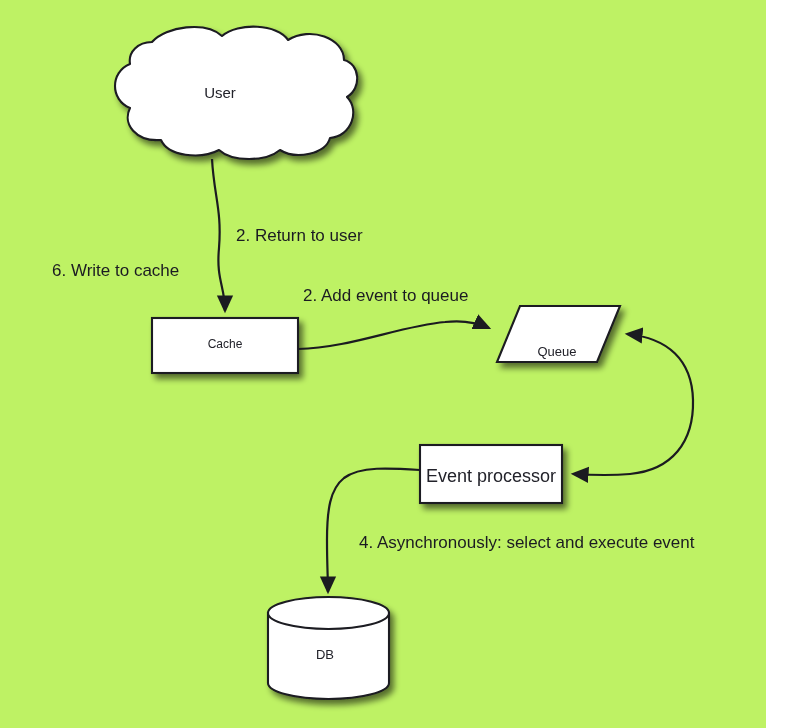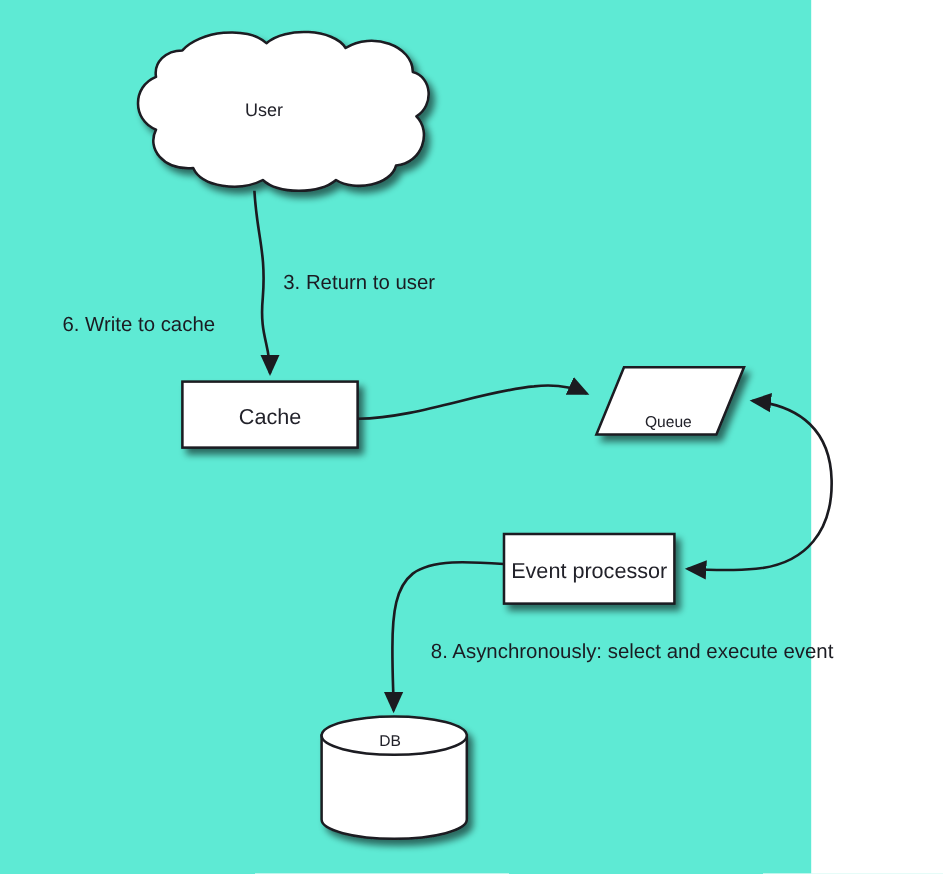--- a/index.html
+++ b/index.html
@@ -10,23 +10,23 @@
   }
   body {
     width: 786px;
     height: 728px;
     font-family: "Liberation Sans", sans-serif;
     color: #1a1a20;
     overflow: hidden;
   }
   #diagram-root {
     position: relative;
-    width: 676px;
+    width: 766px;
     height: 728px;
-    background: #5eead4;
+    background: #bef264;
   }
   #diagram-canvas {
     position: absolute;
     top: 0;
     left: 0;
     width: 786px;
     height: 728px;
   }
   .node-label {
     position: absolute;
@@ -37,24 +37,24 @@
     pointer-events: none;
   }
   .edge-label {
     position: absolute;
     font-family: "Liberation Sans", sans-serif;
     color: #1b1b22;
     white-space: nowrap;
     pointer-events: none;
   }
   .lbl-user      { left: 188px; top: 84px;  width: 64px;  font-size: 15px; }
-  .lbl-cache     { left: 182px; top: 337px; width: 86px;  font-size: 18px; text-align: center; }
+  .lbl-cache     { left: 182px; top: 337px; width: 86px;  font-size: 12px; text-align: center; }
   .lbl-queue     { left: 514px; top: 344px; width: 86px;  font-size: 13px; }
   .lbl-eventproc { left: 424px; top: 466px; width: 134px; font-size: 18px; }
-  .lbl-db        { left: 294px; top: 610px; width: 62px;  font-size: 13px; }
+  .lbl-db        { left: 294px; top: 647px; width: 62px;  font-size: 13px; }
 
   .lbl-step1 { left: 52px;  top: 261px; font-size: 17px; }
   .lbl-step2 { left: 303px; top: 286px; font-size: 17px; }
   .lbl-step3 { left: 236px; top: 226px; font-size: 17px; }
   .lbl-step4 { left: 359px; top: 533px; font-size: 17px; }
 </style>
 </head>
 <body>
 
 <div id="diagram-root">
@@ -120,16 +120,17 @@
              C 327 566, 328 578, 328 592" fill="none" stroke="#1b1b20" stroke-width="2.2" marker-end="url(#arrowend)"></path>
   </svg>
 
   <div class="node-label lbl-user">User</div>
   <div class="node-label lbl-cache">Cache</div>
   <div class="node-label lbl-queue">Queue</div>
   <div class="node-label lbl-eventproc">Event processor</div>
   <div class="node-label lbl-db">DB</div>
 
   <div class="edge-label lbl-step1">6. Write to cache</div>
-  <div class="edge-label lbl-step3">3. Return to user</div>
-  <div class="edge-label lbl-step4">8. Asynchronously: select and execute event</div>
+  <div class="edge-label lbl-step2">2. Add event to queue</div>
+  <div class="edge-label lbl-step3">2. Return to user</div>
+  <div class="edge-label lbl-step4">4. Asynchronously: select and execute event</div>
 
 </div>
 
 </body></html>

